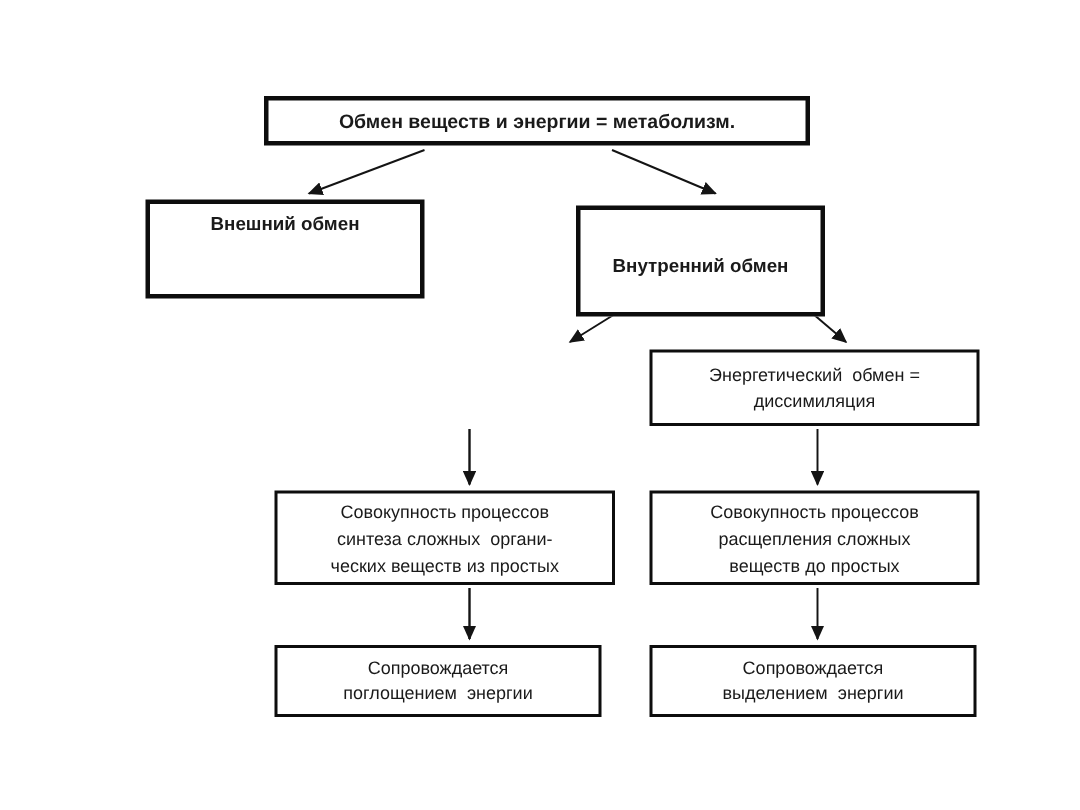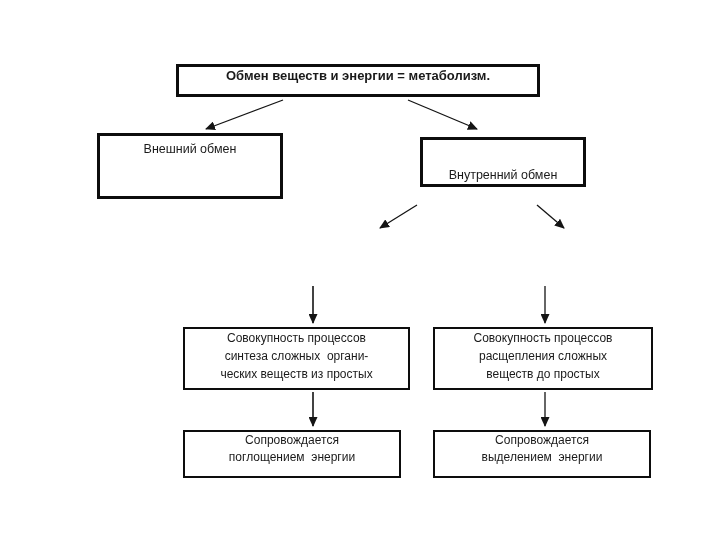--- a/index.html
+++ b/index.html
@@ -16,43 +16,44 @@
     overflow: hidden;
   }
   .box {
     position: absolute;
     background: #ffffff;
     border: 2px solid #0d0d0d;
     color: #1a1a1a;
     display: flex;
     flex-direction: column;
     align-items: center;
+    justify-content: center;
     text-align: center;
     font-size: 12px;
     line-height: 17px;
     white-space: pre-wrap;
     z-index: 2;
   }
-  .box .bold-title { font-weight: normal; font-size: 12.5px; }
+  .box .bold-title { font-weight: bold; font-size: 12.5px; }
   .box .body-text  { white-space: pre-wrap; }
 
   .box-root {
     left: 176px; top: 64px; width: 364px; height: 33px;
     border-width: 3px;
     font-weight: bold; font-size: 13px;
   }
   .box-external {
     left: 97px; top: 133px; width: 186px; height: 66px;
     border-width: 3px;
     justify-content: flex-start; padding-top: 5px;
   }
   .box-internal {
-    left: 420px; top: 137px; width: 166px; height: 50px;
+    left: 384px; top: 137px; width: 166px; height: 74px;
     border-width: 3px;
-    justify-content: flex-end; padding-top: 6px;
+    justify-content: center; padding-top: 6px;
   }
   .box-plastic   { left: 192px; top: 233px; width: 218px; height: 51px; }
   .box-energy    { left: 433px; top: 233px; width: 220px; height: 51px; }
   .box-synthesis { left: 183px; top: 327px; width: 227px; height: 63px; line-height: 18px; }
   .box-splitting { left: 433px; top: 327px; width: 220px; height: 63px; line-height: 18px; }
   .box-absorb    { left: 183px; top: 430px; width: 218px; height: 48px; }
   .box-release   { left: 433px; top: 430px; width: 218px; height: 48px; }
 
   svg.arrows {
     position: absolute;
@@ -93,20 +94,24 @@
 
   <div class="box box-external">
     <span class="bold-title">Внешний обмен</span>
   </div>
 
   <div class="box box-internal">
     <span class="bold-title">Внутренний обмен</span>
   </div>
 
 
+  <div class="box box-energy">
+    <span class="body-text">Энергетический  обмен =
+диссимиляция</span>
+  </div>
 
   <div class="box box-synthesis">
     <span class="body-text">Совокупность процессов
 синтеза сложных  органи-
 ческих веществ из простых</span>
   </div>
 
   <div class="box box-splitting">
     <span class="body-text">Совокупность процессов
 расщепления сложных

